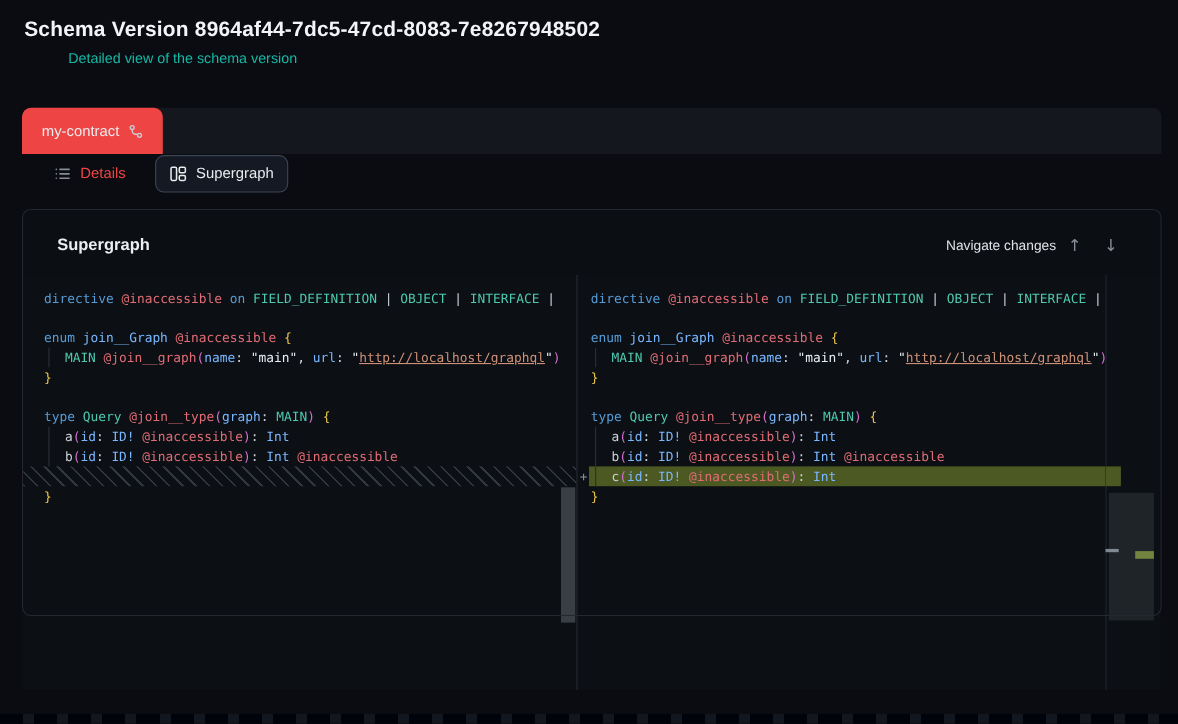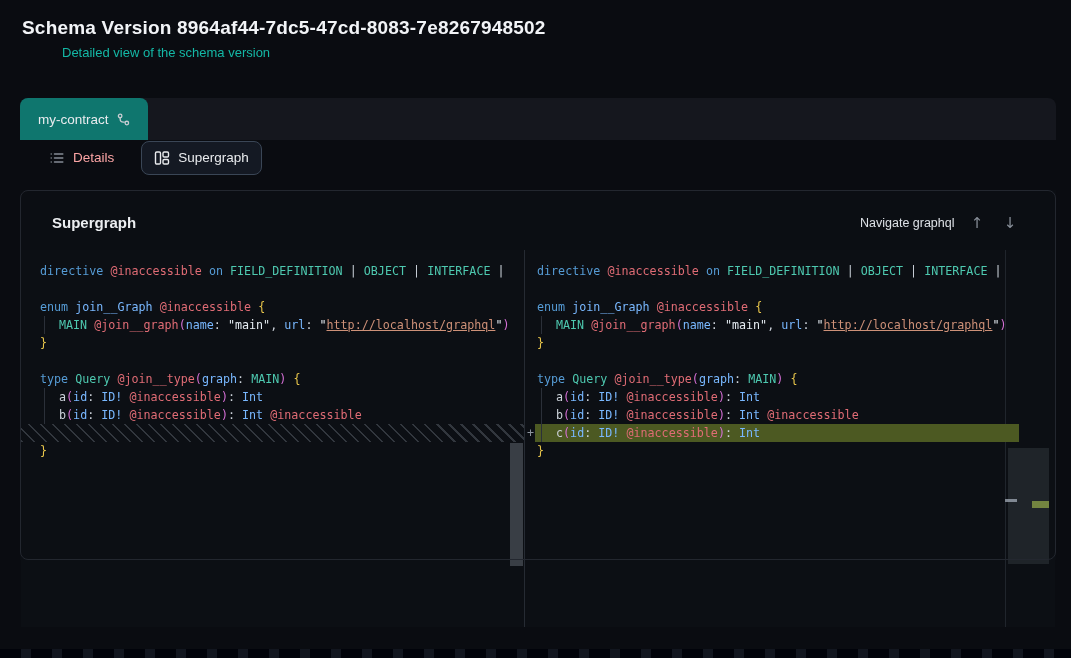--- a/index.html
+++ b/index.html
@@ -12,27 +12,27 @@
   }
   
   .page-title { position:absolute; left:22px; top:17px; font-size:19px; font-weight:700; color:#f2f4f7; letter-spacing:.2px; }
   .page-subtitle { position:absolute; left:22px; top:45px; font-size:13px; color:#14b8a6;margin-left:40px; }
 
   
   .tabstrip { position:absolute; left:20px; top:98px; width:1036px; height:42px;
     background:#15171e; border-radius:8px 8px 0 0; display:flex; align-items:stretch; }
   .gtab { display:flex; align-items:center; gap:8px; padding:0 18px; font-size:13.5px; font-weight:500;
     color:#858b95; cursor:pointer; }
-  .gtab.active { background:#0f766e; border-radius:8px 8px 0 0; color:#e9ebee; }
+  .gtab.active { background:#ef4444; border-radius:8px 8px 0 0; color:#e9ebee; }
   .fork-ic { width:13px; height:13px; display:block; }
 
   
   .subtabs { position:absolute; left:20px; top:139px; height:37px; display:flex; align-items:center; gap:14px; padding-left:16px; }
   .stab { display:flex; align-items:center; gap:8px; padding:0 12px; height:34px; font-size:13.5px; font-weight:500;
-    color:#fca5a5; cursor:pointer; border:1px solid transparent; border-radius:8px; }
+    color:#ef4444; cursor:pointer; border:1px solid transparent; border-radius:8px; }
   .stab.selected { color:#e9ebee; border-color:#3a4656; background:#141923; }
   .stab svg { display:block; }
 
   
   .panel-bg { position:absolute; left:20px; top:190px; width:1036px; height:370px; background:#0b0e13; z-index:0; }
   .panel-border { position:absolute; left:20px; top:190px; width:1036px; height:370px;
     border:1px solid #23272f; border-radius:8px; z-index:3; pointer-events:none; }
   .panel-heading { position:absolute; left:52px; top:214px; font-size:15px; font-weight:700; color:#eceef1; z-index:2; }
   .nav-label { position:absolute; left:860px; top:216px; font-size:12.5px; font-weight:500; color:#dde1e6; z-index:4; }
   .nav-btn { position:absolute; top:212px; width:22px; height:22px; font-size:15px; color:#868d97;
@@ -112,21 +112,21 @@
         <rect x="9" y="2" width="5.5" height="5" rx="1.2"></rect>
         <rect x="9" y="9.5" width="5.5" height="4.5" rx="1.2"></rect>
       </g>
     </svg>
     <span>Supergraph</span>
   </div>
 </div>
 
 <div class="panel-bg"></div>
 <div class="panel-heading">Supergraph</div>
-<div class="nav-label">Navigate graphql</div>
+<div class="nav-label">Navigate changes</div>
 <button class="nav-btn nav-up">
   <span>↑</span>
 </button>
 <button class="nav-btn nav-down">
   <span>↓</span>
 </button>
 
 <div class="editor">
   <div class="pane pane-left" id="pane-left">
       <div class="cl code"><span class="tk-kw">directive</span><span class="tk-pln"> </span><span class="tk-dir">@inaccessible</span><span class="tk-pln"> </span><span class="tk-kw">on</span><span class="tk-pln"> </span><span class="tk-typ">FIELD_DEFINITION</span><span class="tk-pln"> | </span><span class="tk-typ">OBJECT</span><span class="tk-pln"> | </span><span class="tk-typ">INTERFACE</span><span class="tk-pln"> |</span></div>

